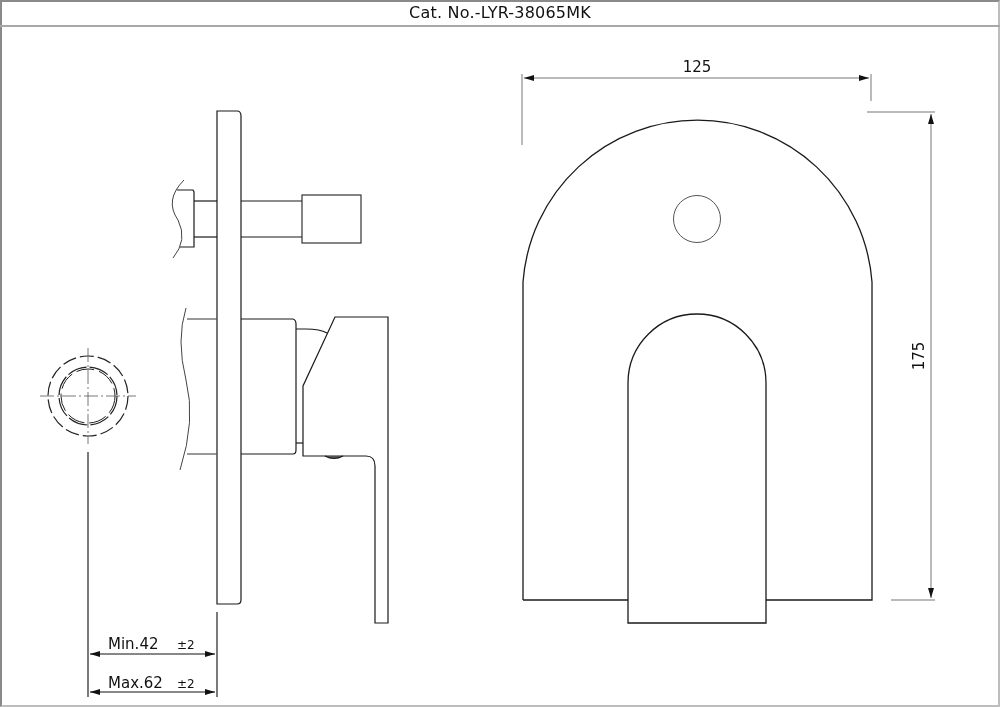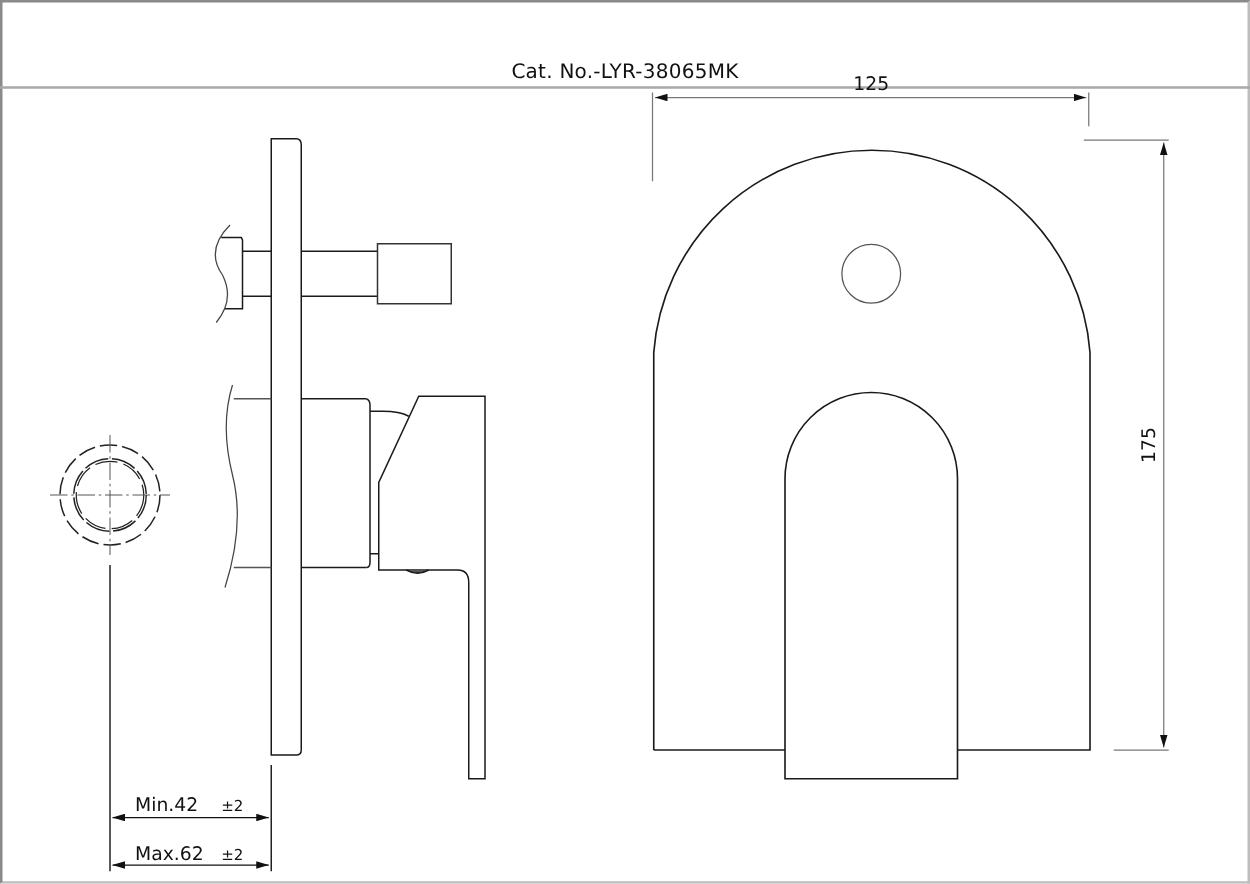--- a/index.html
+++ b/index.html
@@ -3,21 +3,21 @@
 <meta charset="utf-8">
 <style>
   html, body { margin: 0; padding: 0; background: #ffffff; }
   body { width: 1000px; height: 707px; position: relative; overflow: hidden;
          font-family: "DejaVu Sans", "Liberation Sans", sans-serif; }
   .frame { position: absolute; left: 0; top: 0; width: 1000px; height: 707px; box-sizing: border-box;
            border-left: 2px solid #8a8a8a; border-top: 2px solid #8a8a8a;
            border-right: 2px solid #bdbdbd; border-bottom: 2px solid #bdbdbd; }
   .title-bar { position: absolute; left: 0; top: 0; width: 1000px; height: 27px;
                border-bottom: 2px solid #a8a8a8; box-sizing: border-box;
-               display: flex; align-items: center; justify-content: center; margin-top: 44px; }
+               display: flex; align-items: center; justify-content: center; }
   .title-text { font-size: 16px; color: #111; letter-spacing: 0.2px; }
   svg { position: absolute; left: 0; top: 0; }
   .dim-text { font-family: "DejaVu Sans", "Liberation Sans", sans-serif; font-size: 15px; fill: #111; }
   .tol-text { font-family: "DejaVu Sans", "Liberation Sans", sans-serif; font-size: 12px; fill: #111; }
 </style>
 </head>
 <body>
 
 <div class="frame"></div>
 <div class="title-bar">

